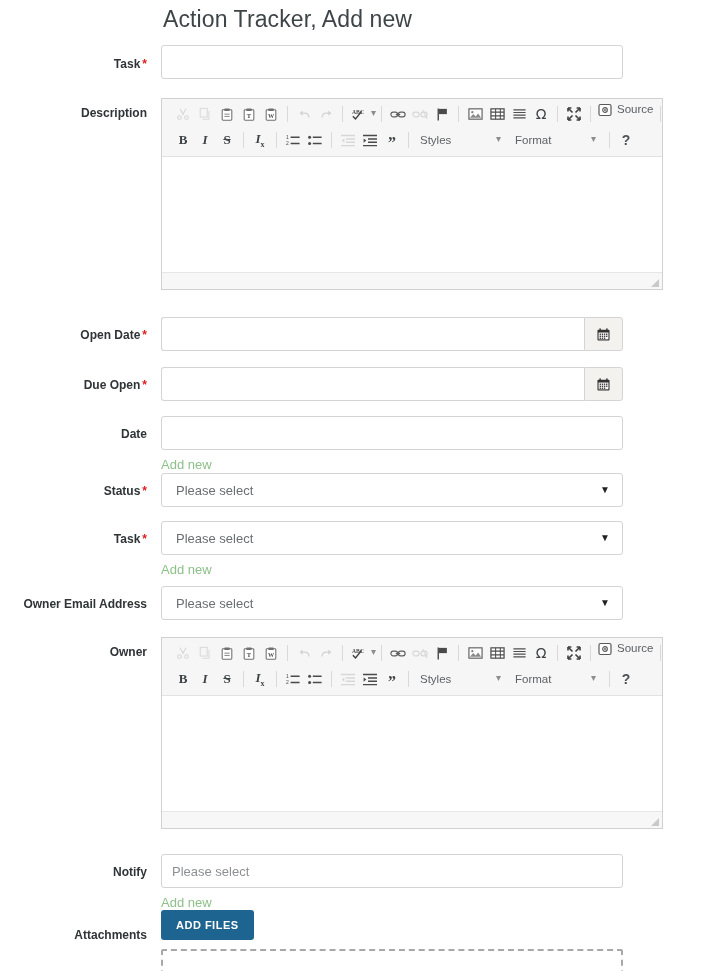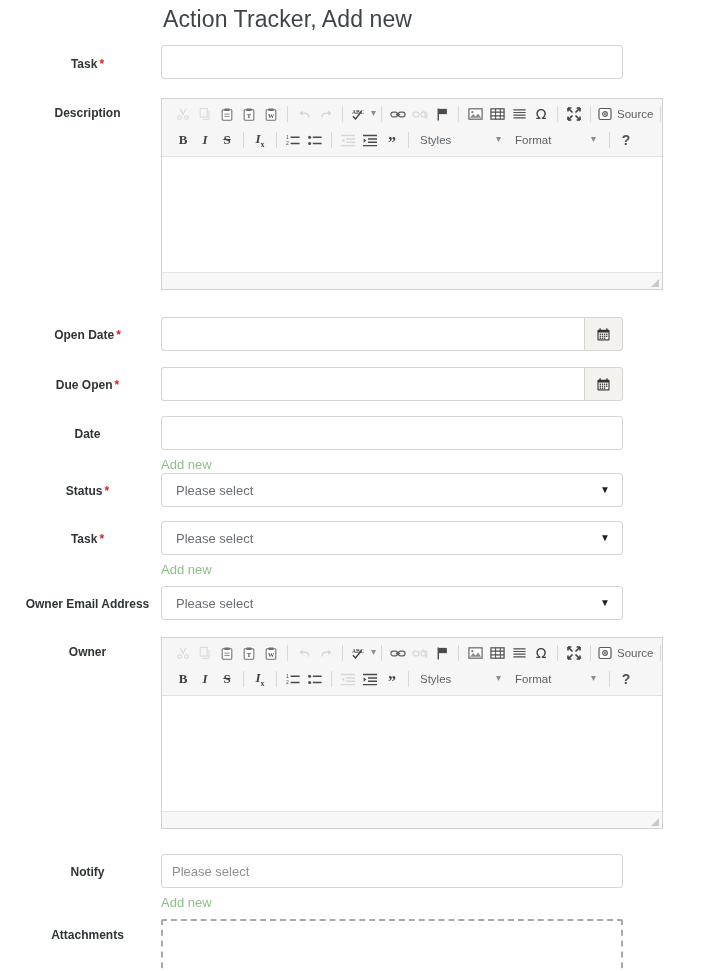--- a/index.html
+++ b/index.html
@@ -19,22 +19,22 @@
     font-weight: 400;
     color: #3e4549;
     letter-spacing: 0.1px;
     white-space: nowrap;
   }
 
   .row { position: absolute; left: 0; width: 710px; }
 
   .lbl {
     position: absolute;
-    left: 16px; width: 143px;
-    text-align: center;
+    left: 4px; width: 143px;
+    text-align: right;
     font-size: 12px;
     font-weight: bold;
     color: #2f3437;
     line-height: 14px;
   }
   .req { color: #e02020; font-weight: bold; margin-left: 2px; font-size: 12px; }
 
   .ctl { position: absolute; left: 161px; }
 
   .txtinput {
@@ -128,21 +128,21 @@
   .combo {
     display: flex; align-items: center; cursor: pointer;
     height: 22px; flex: none;
   }
   .combo .cname { font-size: 11.5px; color: #5e6367; }
   .combo .cdash {
     font-size: 10px; color: #8d8d8d; line-height: 1;
     transform: translateY(-1px);
   }
   .srcbtn {
-    display:flex; align-items:center; gap:5px;
+    display:flex; gap:5px;
     cursor:pointer; height:22px; padding: 0 2px; flex:none;
   }
   .srcbtn .slabel { font-size: 11.5px; color: #5a5f63; }
   .qmark {
     font-size: 14px; font-weight: bold; color: #4c5155;
     line-height: 1; cursor: pointer;
   }
   .bbtn { font-size: 13px; font-weight: bold; color: #3d4245; font-family: "Liberation Serif", serif; }
   .ibtn { font-size: 13px; font-style: italic; font-weight: bold; color: #3d4245; font-family: "Liberation Serif", serif;}
   .sbtn { font-size: 13px; font-weight: bold; color: #3d4245; text-decoration: line-through; font-family: "Liberation Serif", serif;}
@@ -697,17 +697,18 @@
       <input class="txtinput" type="text" placeholder="Please select" style="">
       <div style="margin-top:5px;">
         <span class="addnew">Add new</span>
       </div>
     </div>
   </div>
 
   <div class="row" style="top:910px;">
     <div class="lbl" style="top:18px;"><span>Attachments</span></div>
     <div class="ctl" style="top:0;">
+      <button class="addfiles">ADD FILES</button>
       <div class="dropzone" style="margin-top:9px;"></div>
     </div>
   </div>
 
 </div>
 
 </body></html>

